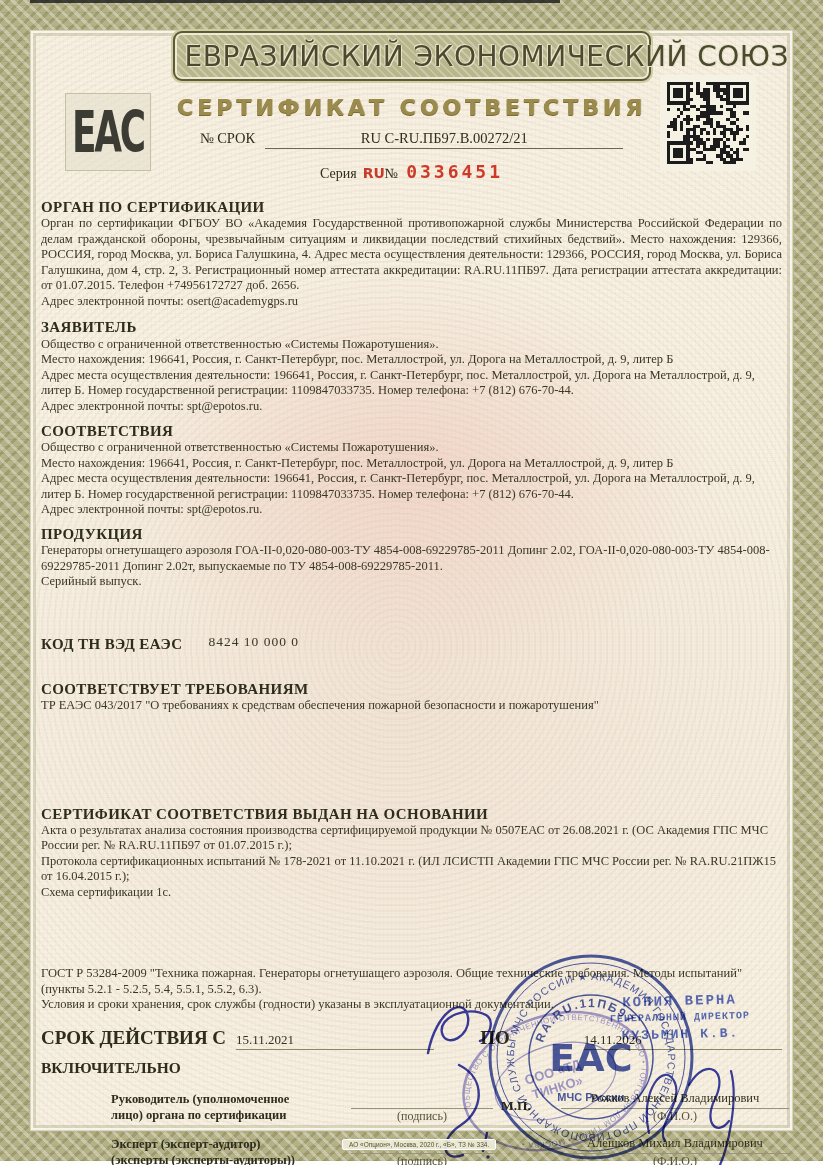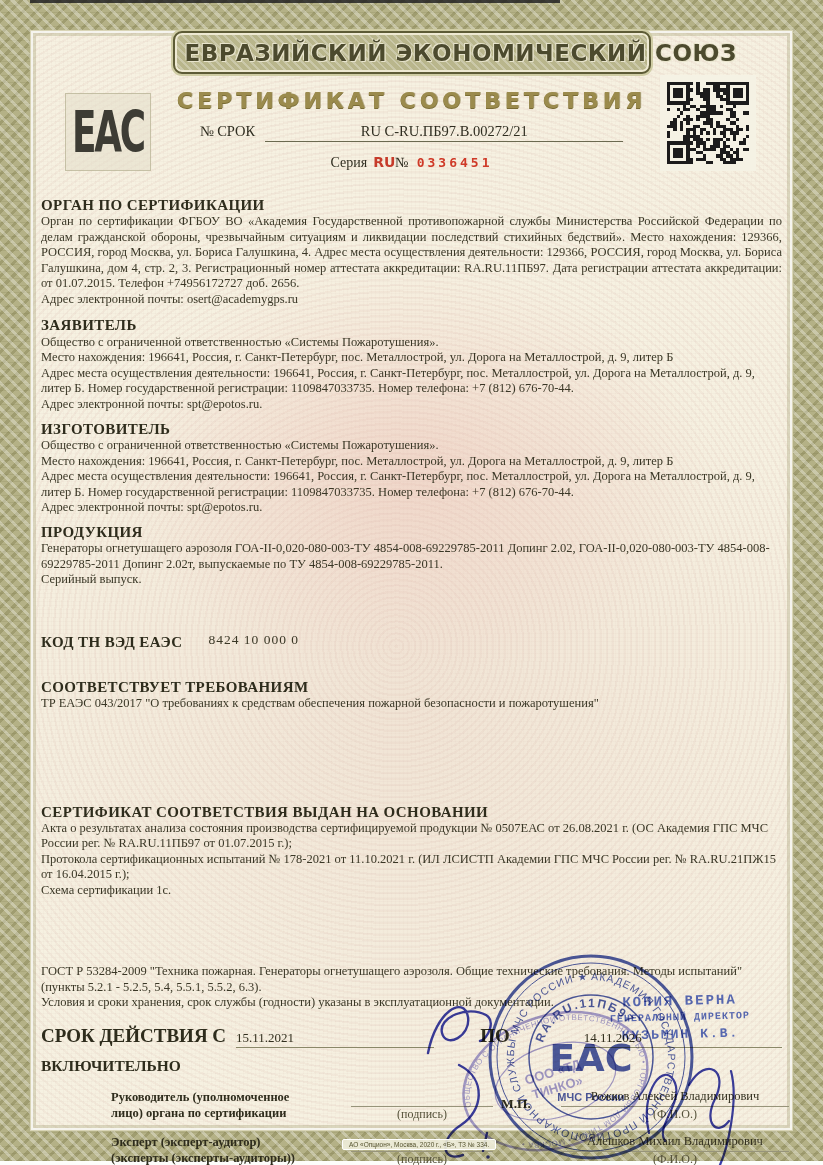--- a/index.html
+++ b/index.html
@@ -37,21 +37,21 @@
   
   .union-banner{
     width:478px;margin:-6px auto 0 auto;padding:7px 10px 6px;box-sizing:border-box;
     text-align:center;border-radius:9px;
     background-color:#b9b68c;
     background-image:repeating-linear-gradient(45deg, rgba(255,255,255,.25) 0 2px, transparent 2px 6px);
     border:2px solid #5d5b36;
     box-shadow: inset 0 0 0 2px #eee9d2, 0 0 0 2px #cfcca4;
   }
   .union-banner span{
-    font-family:"DejaVu Sans", sans-serif;font-weight:bold;font-size:23px;letter-spacing:.5px;
+    font-family:"DejaVu Sans", sans-serif;font-weight:normal;font-size:28px;letter-spacing:.5px;
     color:#4c4a2e;text-shadow:1px 1px 0 #e8e4cc, -1px -1px 0 #e8e4cc, 1px 0 0 #e8e4cc;
     white-space:nowrap;
   }
   .eac-box{
     position:absolute;left:34px;top:62px;width:84px;height:76px;
     background:rgba(228,222,202,.55);border:1px solid rgba(160,156,120,.5);
     display:flex;align-items:center;justify-content:center;
   }
   .eac-box span{
     font-family:"DejaVu Sans", sans-serif;font-weight:900;font-size:46px;color:#3d3c34;
@@ -61,21 +61,21 @@
     margin-top:14px;text-align:center;
     font-family:"DejaVu Sans", sans-serif;font-weight:bold;font-size:22px;letter-spacing:4px;
     color:#9b8b4d;text-shadow:0 1px 0 #7a6c35, 1px 0 0 rgba(122,108,53,.5);
     white-space:nowrap;
   }
   .number-row{margin-top:10px;text-align:center;font-size:14.5px;color:#2f2d20;}
   .number-row .lbl{margin-right:10px;}
   .number-row .val{display:inline-block;min-width:330px;border-bottom:1px solid #6b6950;padding:0 14px 1px;}
   .series-row{margin-top:12px;text-align:center;font-size:14px;color:#2f2d20;}
   .series-row .ru{color:#c63b2a;font-family:"DejaVu Sans", sans-serif;font-weight:bold;font-size:14px;margin-left:6px;}
-  .series-row .serial{color:#cf3a28;font-family:"DejaVu Sans Mono", monospace;font-weight:bold;font-size:13px;letter-spacing:3px;margin-left:8px;}
+  .series-row .serial{color:#cf3a28;font-family:"DejaVu Sans Mono", monospace;font-weight:bold;font-size:18px;letter-spacing:3px;margin-left:8px;}
   .qr{position:absolute;right:36px;top:44px;width:96px;height:96px;background:#f2eee0;}
   
   .content{padding:0 2px;}
   .section{margin-top:0;}
   .section h3{
     margin:0;font-size:15px;font-weight:bold;letter-spacing:.4px;color:#2e2c1c;line-height:1.15;
   }
   .section p, .section .line{
     margin:0;font-size:12.5px;line-height:1.24;color:#3a3726;text-align:justify;
   }
@@ -381,36 +381,36 @@
     <div class="number-row">
       <span class="lbl">№ СРОК</span><span class="val">RU С-RU.ПБ97.В.00272/21</span>
     </div>
 
     <div class="series-row">
       <span>Серия</span><span class="ru">RU</span><span>№</span><span class="serial">0336451</span>
     </div>
 
     <div class="content">
 
-      <div class="section" style="margin-top:26px">
+      <div class="section" style="margin-top:17px">
         <h3>ОРГАН ПО СЕРТИФИКАЦИИ</h3>
         <p>Орган по сертификации ФГБОУ ВО «Академия Государственной противопожарной службы Министерства Российской Федерации по делам гражданской обороны, чрезвычайным ситуациям и ликвидации последствий стихийных бедствий». Место нахождения: 129366, РОССИЯ, город Москва, ул. Бориса Галушкина, 4. Адрес места осуществления деятельности: 129366, РОССИЯ, город Москва, ул. Бориса Галушкина, дом 4, стр. 2, 3. Регистрационный номер аттестата аккредитации: RA.RU.11ПБ97. Дата регистрации аттестата аккредитации: от 01.07.2015. Телефон +74956172727 доб. 2656.</p>
         <p class="line">Адрес электронной почты: osert@academygps.ru</p>
       </div>
 
       <div class="section" style="margin-top:10px">
         <h3>ЗАЯВИТЕЛЬ</h3>
         <div class="line">Общество с ограниченной ответственностью «Системы Пожаротушения».</div>
         <div class="line">Место нахождения: 196641, Россия, г. Санкт-Петербург, пос. Металлострой, ул. Дорога на Металлострой, д. 9, литер Б</div>
         <div class="line">Адрес места осуществления деятельности: 196641, Россия, г. Санкт-Петербург, пос. Металлострой, ул. Дорога на Металлострой, д. 9, литер Б. Номер государственной регистрации: 1109847033735. Номер телефона: +7 (812) 676-70-44.</div>
         <div class="line">Адрес электронной почты: spt@epotos.ru.</div>
       </div>
 
       <div class="section" style="margin-top:9px">
-        <h3>ИЗГОТОВИТЕЛЬ</h3>
+        <h3>СООТВЕТСТВИЯ</h3>
         <div class="line">Общество с ограниченной ответственностью «Системы Пожаротушения».</div>
         <div class="line">Место нахождения: 196641, Россия, г. Санкт-Петербург, пос. Металлострой, ул. Дорога на Металлострой, д. 9, литер Б</div>
         <div class="line">Адрес места осуществления деятельности: 196641, Россия, г. Санкт-Петербург, пос. Металлострой, ул. Дорога на Металлострой, д. 9, литер Б. Номер государственной регистрации: 1109847033735. Номер телефона: +7 (812) 676-70-44.</div>
         <div class="line">Адрес электронной почты: spt@epotos.ru.</div>
       </div>
 
       <div class="section" style="margin-top:8px">
         <h3>ПРОДУКЦИЯ</h3>
         <div class="line">Генераторы огнетушащего аэрозоля ГОА-II-0,020-080-003-ТУ 4854-008-69229785-2011 Допинг 2.02, ГОА-II-0,020-080-003-ТУ 4854-008-69229785-2011 Допинг 2.02т, выпускаемые по ТУ 4854-008-69229785-2011.</div>
         <div class="line">Серийный выпуск.</div>

